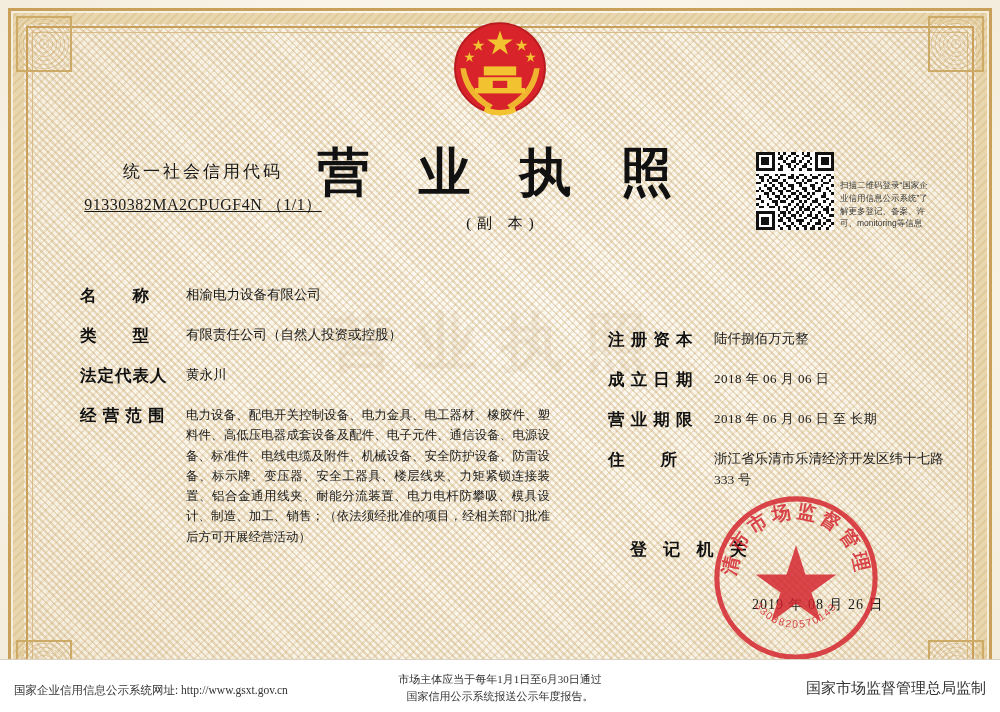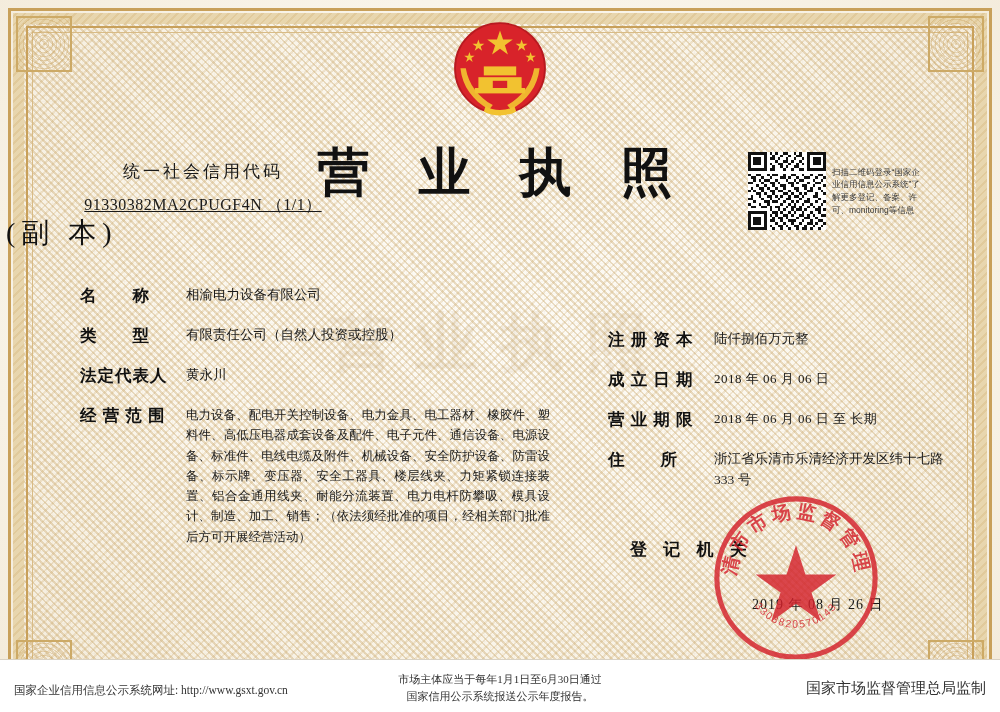--- a/index.html
+++ b/index.html
@@ -116,23 +116,23 @@
     font-weight: bold;
     font-size: 52px;
     letter-spacing: 18px;
     color: #111111;
     text-indent: 18px;
   }
   .subtitle {
     position: absolute;
     left: 0; right: 0;
     top: 214px;
-    text-align: left;
-    font-family: "Liberation Serif", serif;
-    font-size: 28px;
+    text-align: center;
+    font-family: "Liberation Serif", serif;
+    font-size: 15px;
     letter-spacing: 6px;
     color: #111111;
     text-indent: 6px;
   }
 
   
   .code-block {
     position: absolute;
     left: 78px;
     top: 160px;
@@ -151,24 +151,24 @@
     font-size: 16px;
     letter-spacing: 0.5px;
     color: #1a1a1a;
     white-space: nowrap;
     text-decoration: underline;
   }
 
   
   .qr-wrap {
     position: absolute;
-    right: 76px;
+    right: 68px;
     top: 152px;
     display: flex;
-    align-items: center;
+    align-items: flex-end;
   }
   .qr {
     width: 78px;
     height: 78px;
     background-color: #ffffff;
   }
   .qr-note {
     width: 92px;
     margin-left: 6px;
     font-size: 8.5px;

